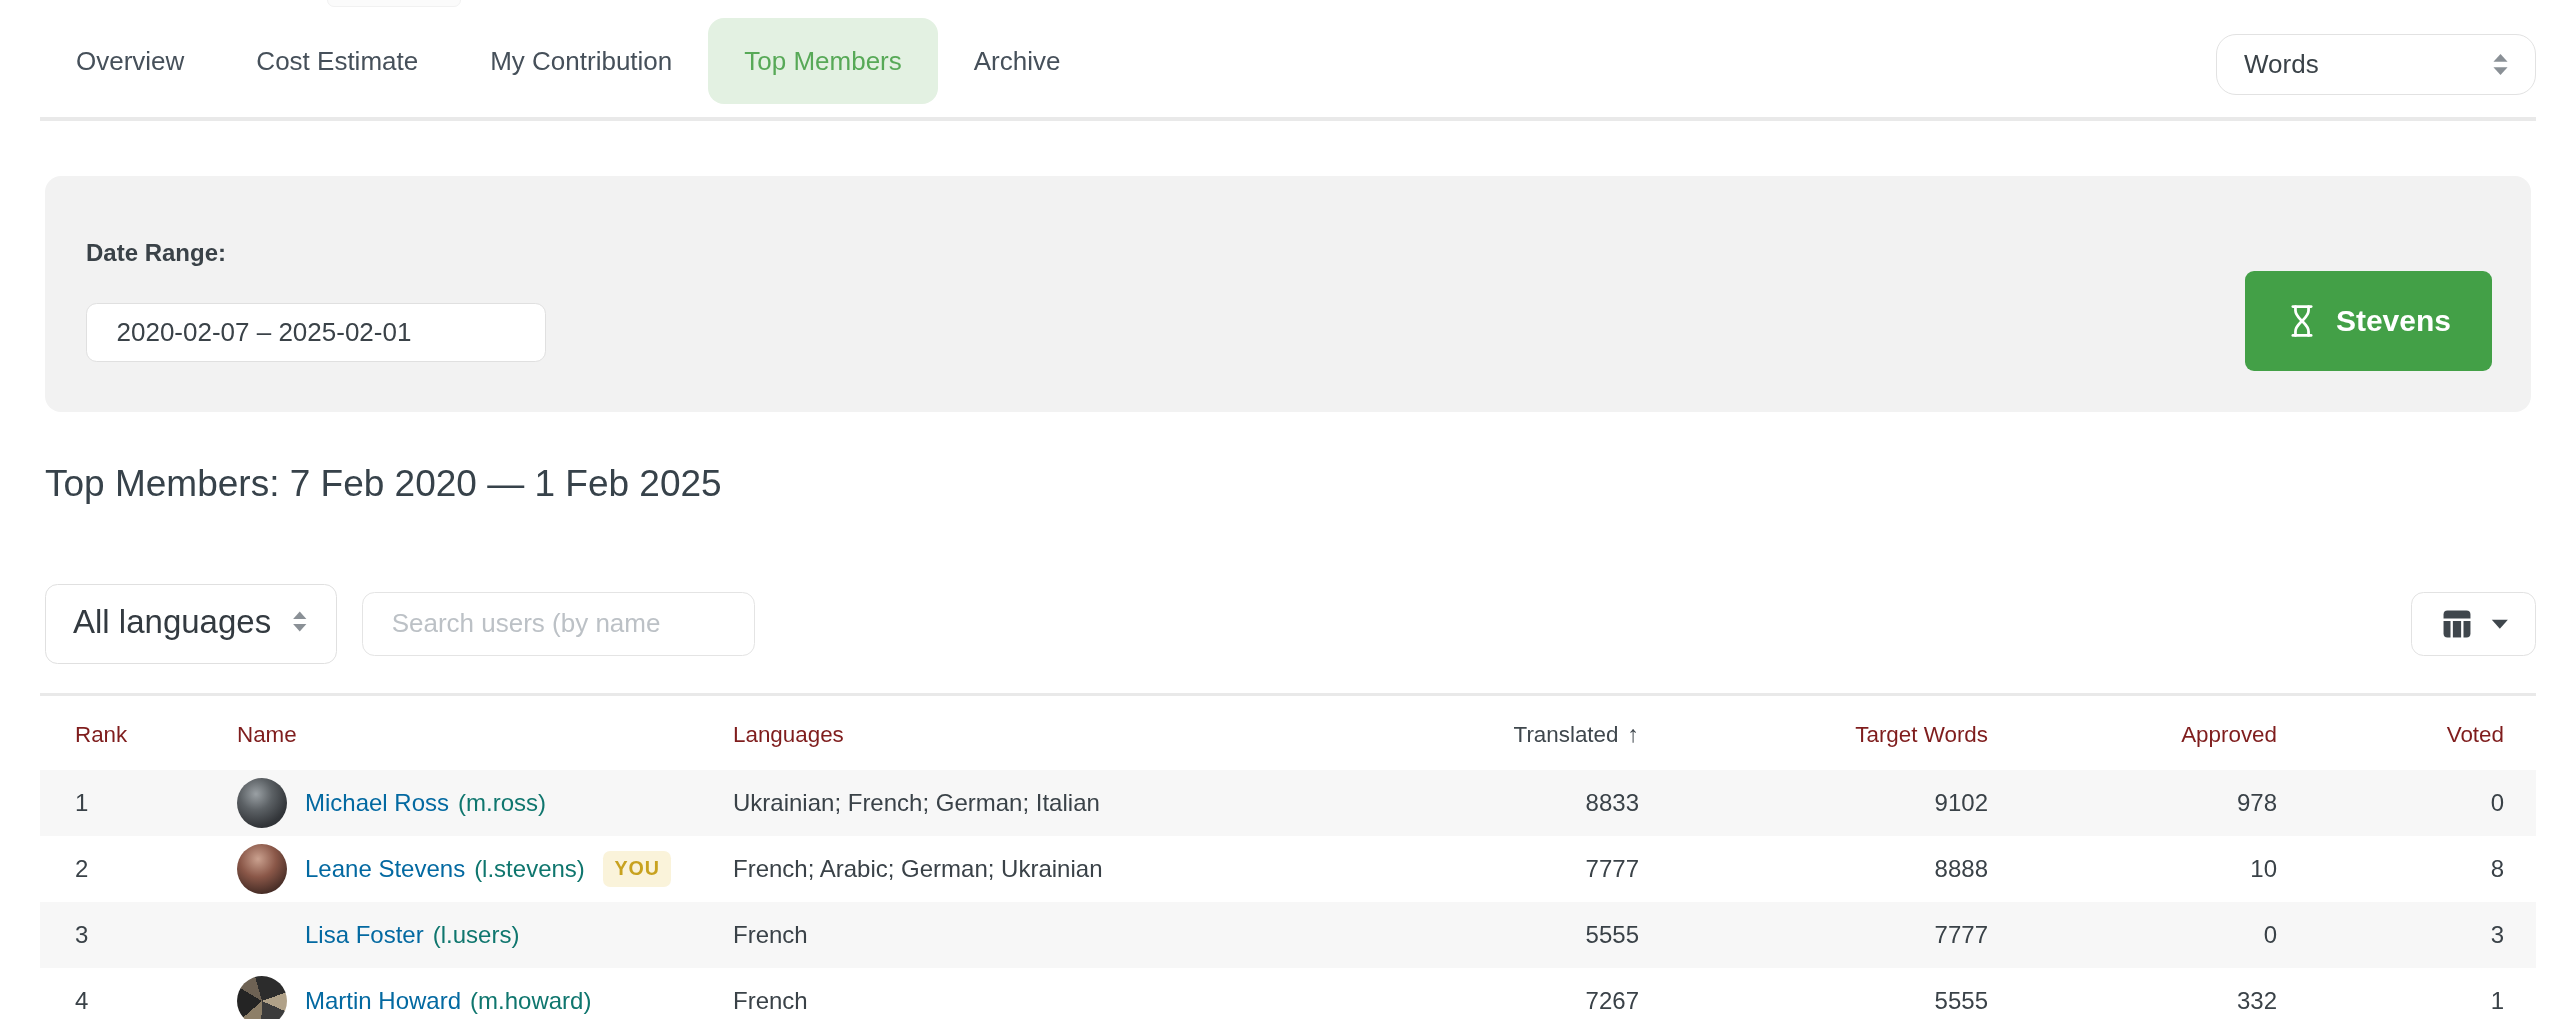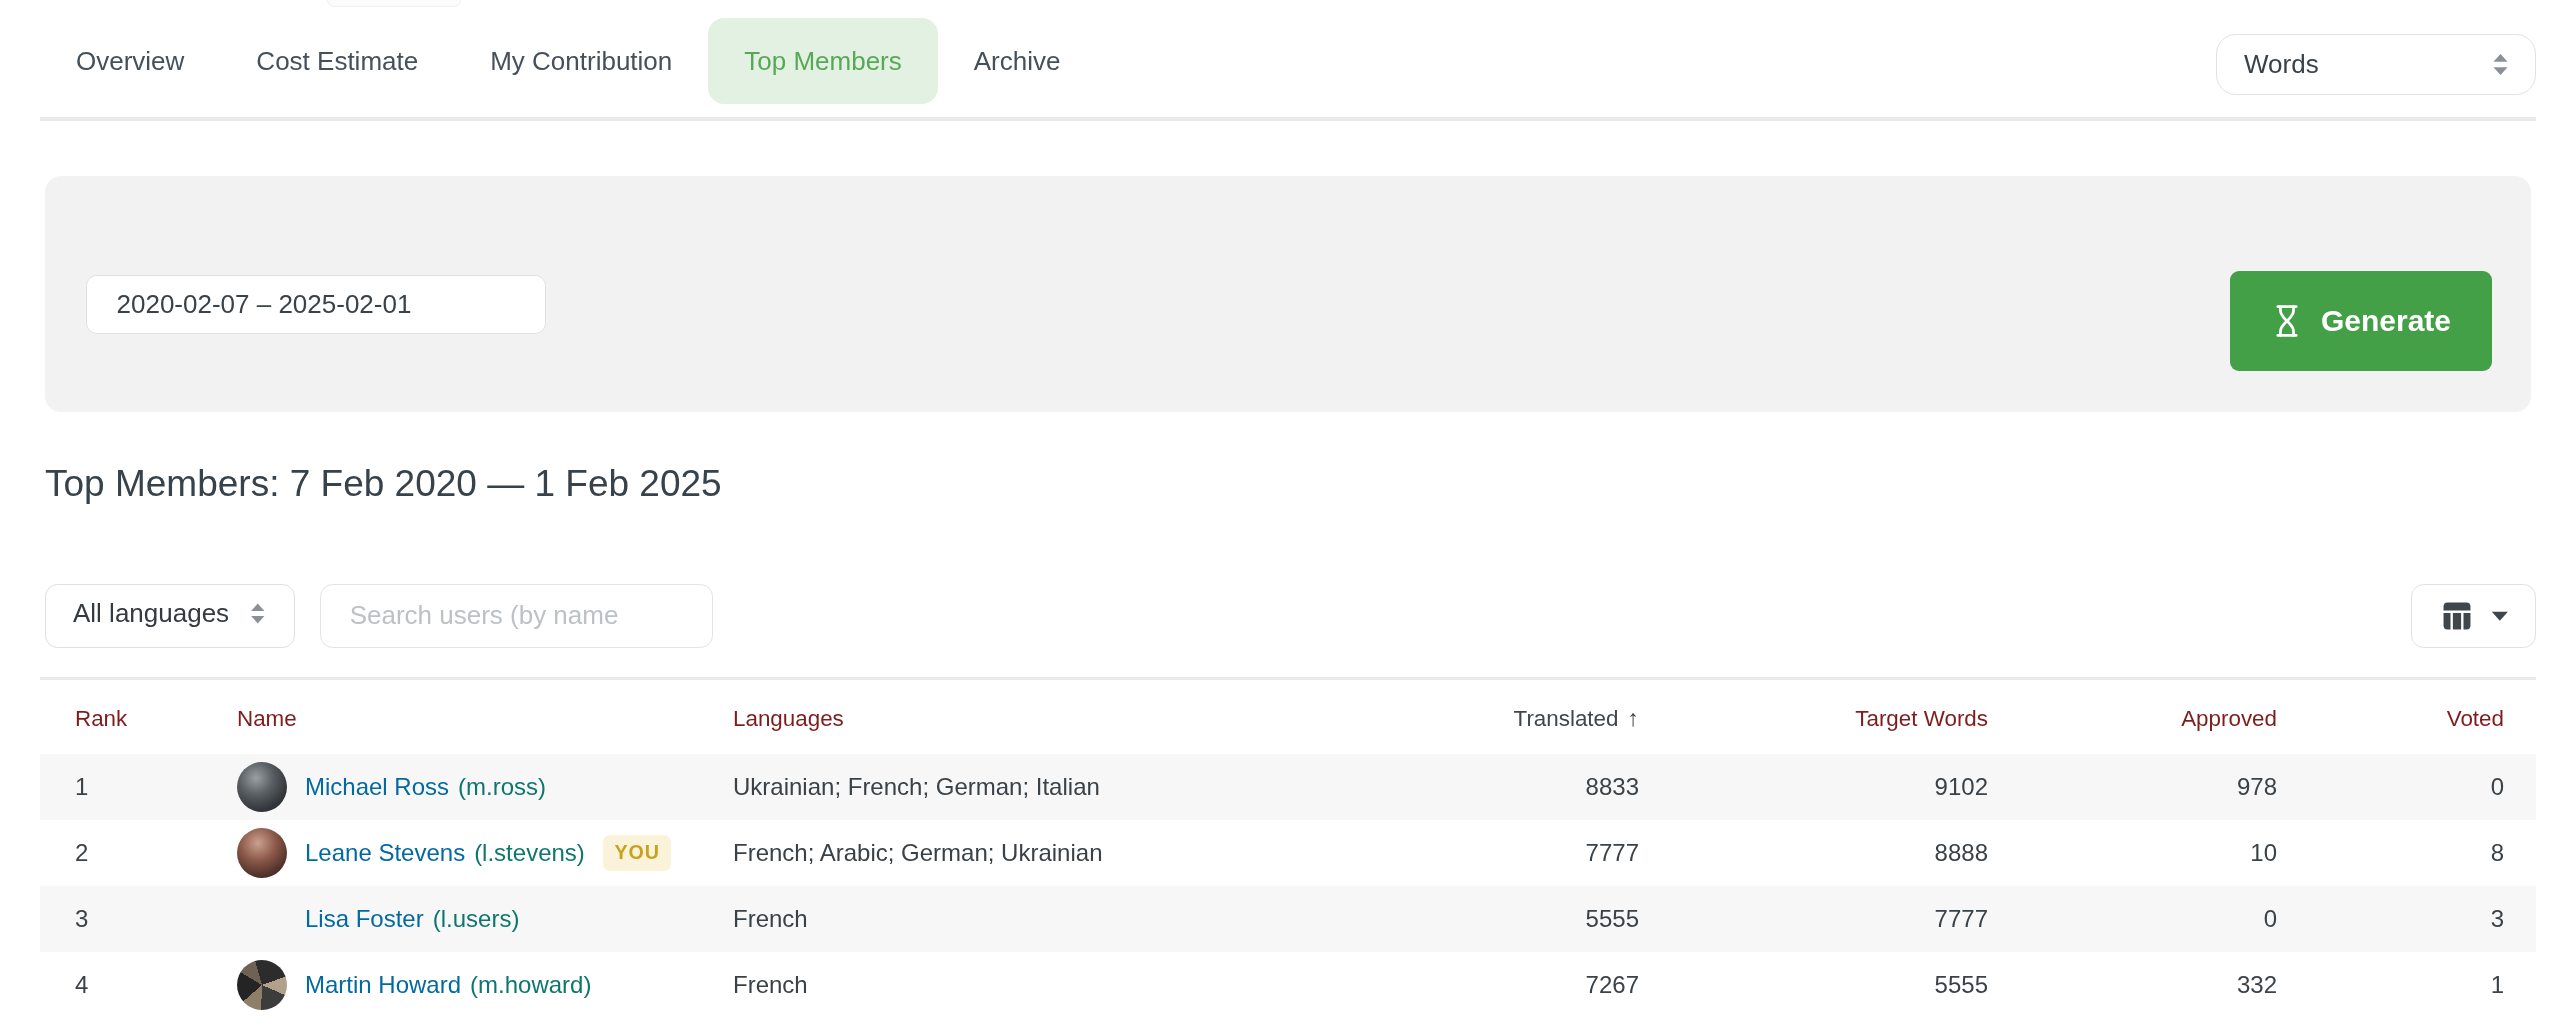--- a/index.html
+++ b/index.html
@@ -83,24 +83,24 @@
     margin: 51px 45px 0 45px;
     font-size: 37px; font-weight: 400; color: #37424a;
   }
 
   
   .filters {
     margin: 79px 40px 0 45px;
     display: flex; align-items: center;
   }
   .lang-select {
-    height: 64px; padding: 0 25px 4px 27px;
+    height: 80px; padding: 0 25px 4px 27px;
     border: 1.8px solid #e0e0e0; border-radius: 12.5px;
     display: flex; align-items: center; gap: 18px;
-    font-size: 26px; color: #333a40;
+    font-size: 33px; color: #333a40;
     background: #fff; cursor: pointer;
   }
   .search-input {
     margin-left: 25px;
     width: 393px; height: 64px;
     border: 1.8px solid #e4e4e4; border-radius: 12.5px;
     font-size: 26px; color: #3a4248;
     font-family: "Liberation Sans", sans-serif;
     padding: 16px 29px;
     outline: none;
@@ -180,33 +180,34 @@
           <polygon points="13,3 21,12 5,12" fill="#8a9096"></polygon>
           <polygon points="13,27 21,18 5,18" fill="#8a9096"></polygon>
         </svg>
     </span>
   </div>
 </header>
 
 <div class="tab-divider"></div>
 
 <section class="panel">
+  <div class="panel-label">Date Range:</div>
   <div class="date-input">
     <span>2020-02-07 – 2025-02-01</span>
   </div>
   <button class="generate-btn">
     <span>
       <svg width="32" height="34" viewBox="0 0 24 26" fill="none" stroke="#ffffff" stroke-width="2.1" stroke-linecap="round" stroke-linejoin="round">
         <path d="M5 2 L19 2"></path>
         <path d="M5 24 L19 24"></path>
         <path d="M7 2 v3 c0 3.4 2.2 5.2 5 8 c2.8 2.8 5 4.6 5 8 v3"></path>
         <path d="M17 2 v3 c0 3.4 -2.2 5.2 -5 8 c-2.8 2.8 -5 4.6 -5 8 v3"></path>
       </svg>
     </span>
-    <span>Generate</span>
+    <span>Stevens</span>
   </button>
 </section>
 
 <h1 class="heading">Top Members: 7 Feb 2020 — 1 Feb 2025</h1>
 
 <div class="filters">
   <div class="lang-select">
     <span>All languages</span>
     <span class="caret-updown">
       <svg width="21.5" height="25" viewBox="0 0 26 30">

